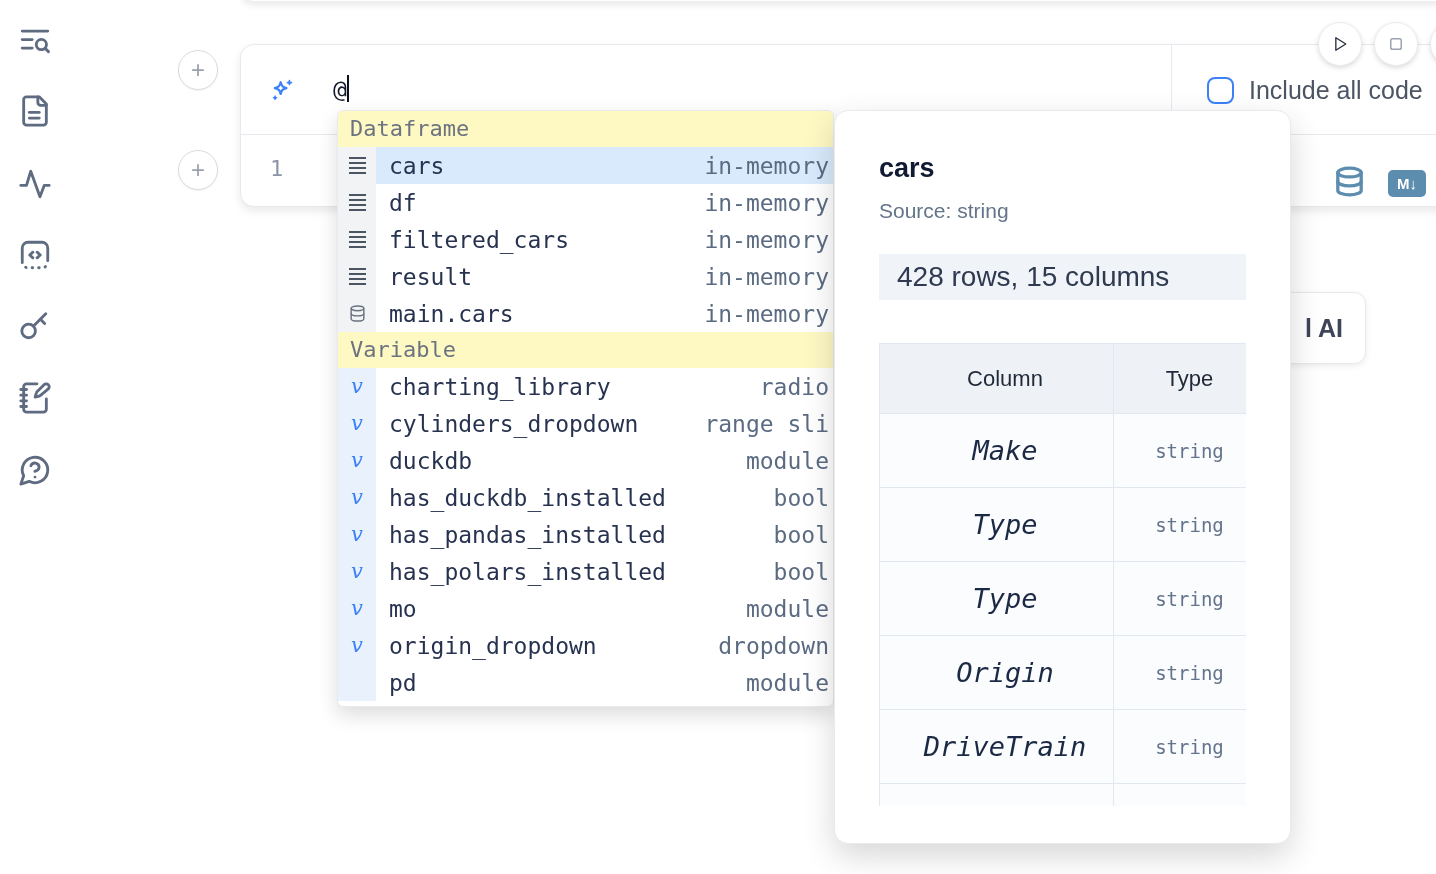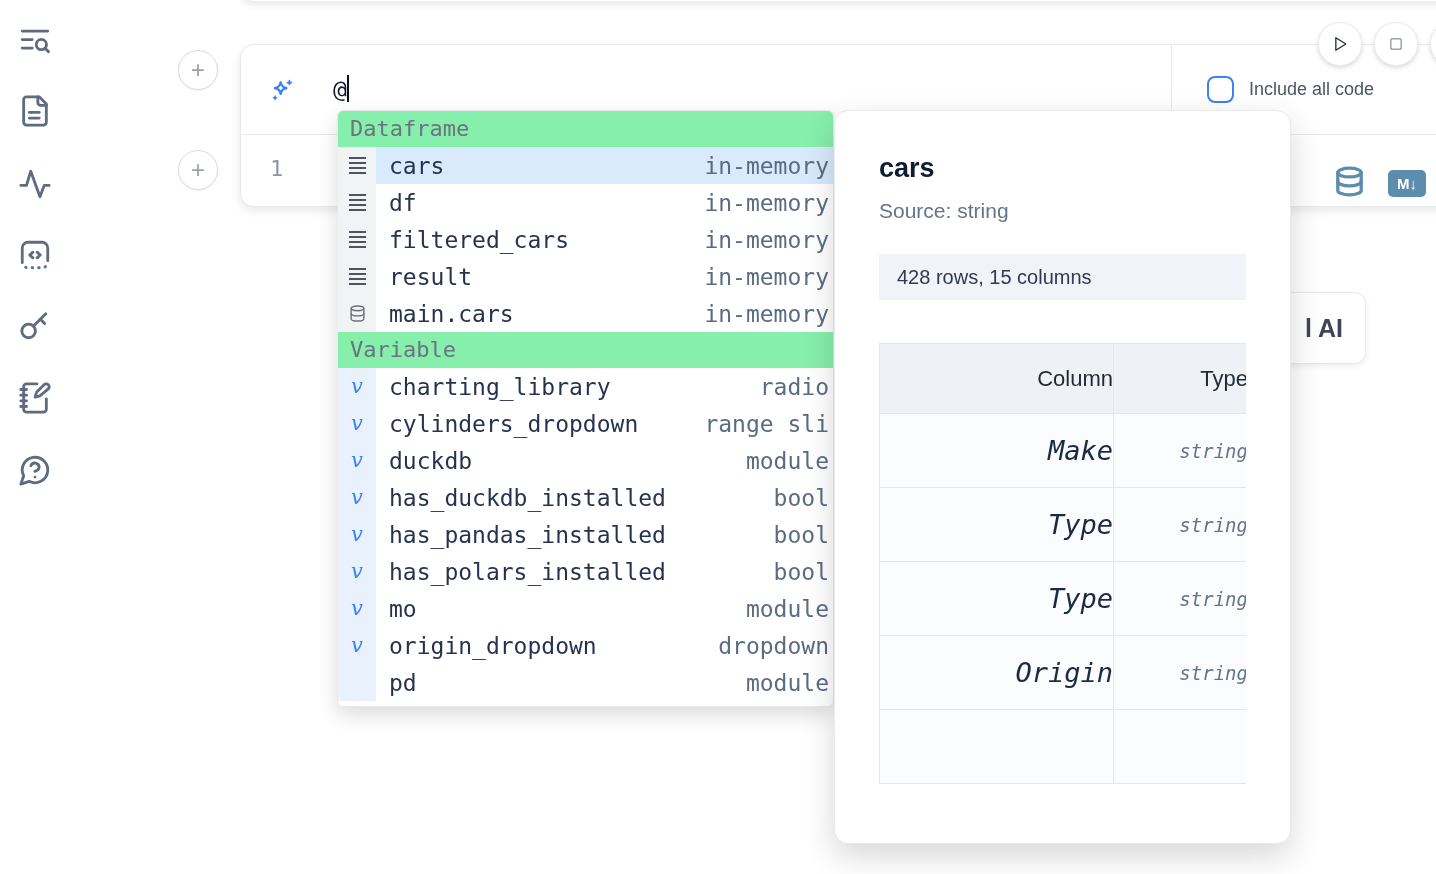--- a/index.html
+++ b/index.html
@@ -32,41 +32,41 @@
   .ai-text { position:absolute; left:92px; top:30px;
     font-family:"DejaVu Sans Mono", monospace; font-size:23px; color:#11182b; }
   .caret { display:inline-block; width:2px; height:27px; background:#0b0f19;
     vertical-align:-5px; margin-left:0px; }
   .ai-divider { position:absolute; left:930px; top:0; height:89px;
     border-left:1px solid #e7e9ee; }
   .include-group { position:absolute; left:966px; top:31px; display:flex;
     align-items:center; gap:15px; }
   .checkbox { width:27px; height:27px; border:2px solid #3b82f6; border-radius:8px;
     background:#fff; cursor:pointer; }
-  .include-label { font-size:18px; color:#4b5563; }
+  .include-label { font-size:25px; color:#4b5563; }
   .code-row { position:relative; height:73px; border-top:1px solid #e7e9ee;
     border-radius:0 0 14px 14px; }
   .line-no { position:absolute; left:29px; top:21px;
     font-family:"DejaVu Sans Mono", monospace; font-size:22px; color:#8b95a5; }
   .code-icons { position:absolute; left:1093px; top:18px; display:flex; gap:22px;
     align-items:center; }
   .db-big svg { width:33px; height:33px; stroke:#5c8cae; stroke-width:2.4; fill:none; }
   .md-badge { width:38px; height:27px; background:#5c8cae; border-radius:5px;
     color:#fff; font-weight:bold; font-size:15px; display:flex; align-items:center;
     justify-content:center; letter-spacing:0; cursor:pointer; }
   
   .circle-btn { position:absolute; top:22px; width:44px; height:44px; border-radius:50%;
     background:#fff; border:1px solid #ececec; box-shadow:0 2px 5px rgba(0,0,0,.14);
     display:flex; align-items:center; justify-content:center; cursor:pointer; z-index:15; }
   
   .completion { position:absolute; left:337px; top:110px; width:497px; height:597px;
     background:#fff; border:1px solid #e8eaee; border-radius:6px; overflow:hidden;
     box-shadow:0 8px 20px rgba(0,0,0,.14); z-index:5;
     font-family:"DejaVu Sans Mono", monospace; }
-  .ac-header { height:36px; line-height:36px; background:#86efac; color:#6b7280;
+  .ac-header { height:36px; line-height:36px; background:#fef9c3; color:#6b7280;
     font-size:22px; padding-left:12px; }
   .ac-row { height:37px; display:flex; align-items:center; background:#fff; cursor:pointer; }
   .ac-row.selected { background:#d8eafc; }
   .ac-gutter { width:38px; align-self:stretch; flex:none; display:flex;
     align-items:center; justify-content:center; }
   .ac-gutter.gray { background:#f1f3f4; }
   .ac-gutter.blue { background:#e8f1fc; }
   .rows-icon { width:17px; height:17px;
     background:repeating-linear-gradient(to bottom,#4b5563 0 2px,transparent 2px 5px); }
   .v-icon { font-family:"DejaVu Serif", serif; font-style:italic; font-size:21px;
@@ -75,34 +75,34 @@
   .ac-name { margin-left:13px; font-size:23px; color:#26324f; white-space:pre; }
   .ac-type { margin-left:auto; padding-right:4px; font-size:23px; color:#5b6b82;
     white-space:pre; overflow:hidden; }
   
   .preview { position:absolute; left:834px; top:110px; width:457px; height:734px;
     background:#fff; border:1px solid #e8eaee; border-radius:14px;
     box-shadow:0 12px 32px rgba(0,0,0,.16); z-index:10; padding:42px 44px; }
   .pv-title { font-size:27px; font-weight:bold; color:#101a33; }
   .pv-source { margin-top:15px; font-size:21px; color:#64748b; }
   .pv-badge { margin-top:31px; height:46px; line-height:46px; background:#f0f4f8;
-    border-radius:0; font-size:20px; color:#2f3a50; padding:0 18px; }
+    border-radius:0; font-size:28px; color:#2f3a50; padding:0 18px; }
   .pv-table-wrap { margin-top:43px; height:463px; overflow:hidden; }
   table.pv-table { border-collapse:collapse; width:369px; table-layout:fixed; }
-  .pv-table th, .pv-table td { border:1px solid #e2e8f0; text-align:right;
+  .pv-table th, .pv-table td { border:1px solid #e2e8f0; text-align:center;
     padding-left:17px; }
   .pv-table th { height:70px; background:#eef1f6; font-weight:400; font-size:22px;
     color:#1f2937; }
   .pv-table td { height:74px; background:#fbfcfe; }
   .pv-table col.c1 { width:234px; }
   .pv-table col.c2 { width:135px; }
   td.pv-col-name { font-family:"DejaVu Sans Mono", monospace; font-size:27px;
     color:#1c2944;font-style:italic; }
   td.pv-col-type { font-family:"DejaVu Sans Mono", monospace; font-size:19px;
-    color:#64748b;font-style:italic; }
+    color:#64748b; }
   
   .gen-ai-btn { position:absolute; left:1228px; top:292px; width:138px; height:72px;
     background:#fff; border:1px solid #e7e9ee; border-radius:12px;
     box-shadow:0 2px 6px rgba(0,0,0,.08); z-index:6; display:flex; align-items:center;
     justify-content:flex-end; padding-right:22px; font-size:25px; font-weight:bold;
     color:#3d4557; cursor:pointer; }
 </style>
 </head>
 <body>
 
@@ -350,20 +350,24 @@
             </tr>
             <tr>
               <td class="pv-col-name">Type</td>
               <td class="pv-col-type">string</td>
             </tr>
             <tr>
               <td class="pv-col-name">Origin</td>
               <td class="pv-col-type">string</td>
             </tr>
             <tr>
+              <td class="pv-col-name">DriveTrain</td>
+              <td class="pv-col-type">string</td>
+            </tr>
+            <tr>
               <td class="pv-col-name"></td>
               <td class="pv-col-type"></td>
             </tr>
           </tbody>
       </table>
     </div>
   </div>
 
 </div>
 

